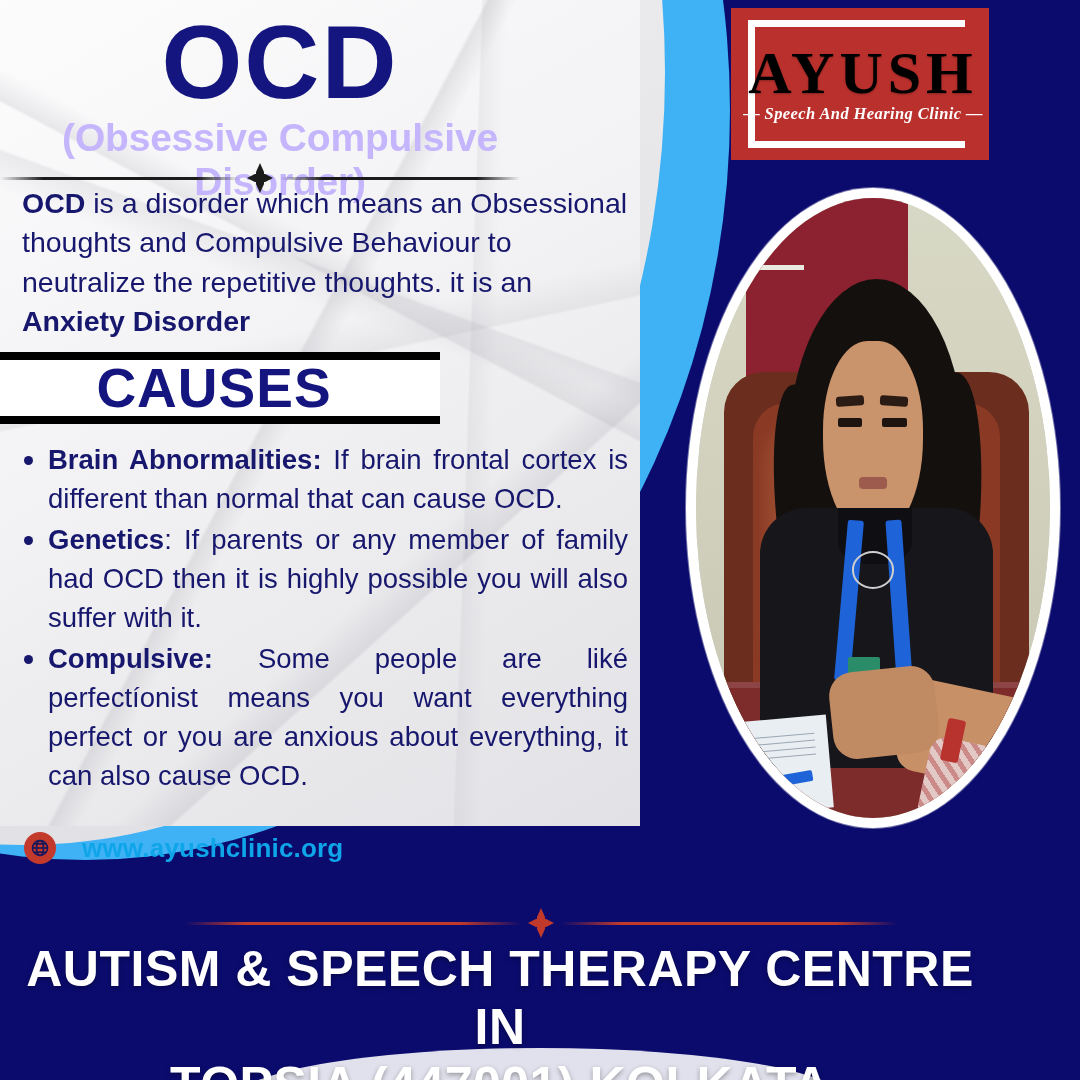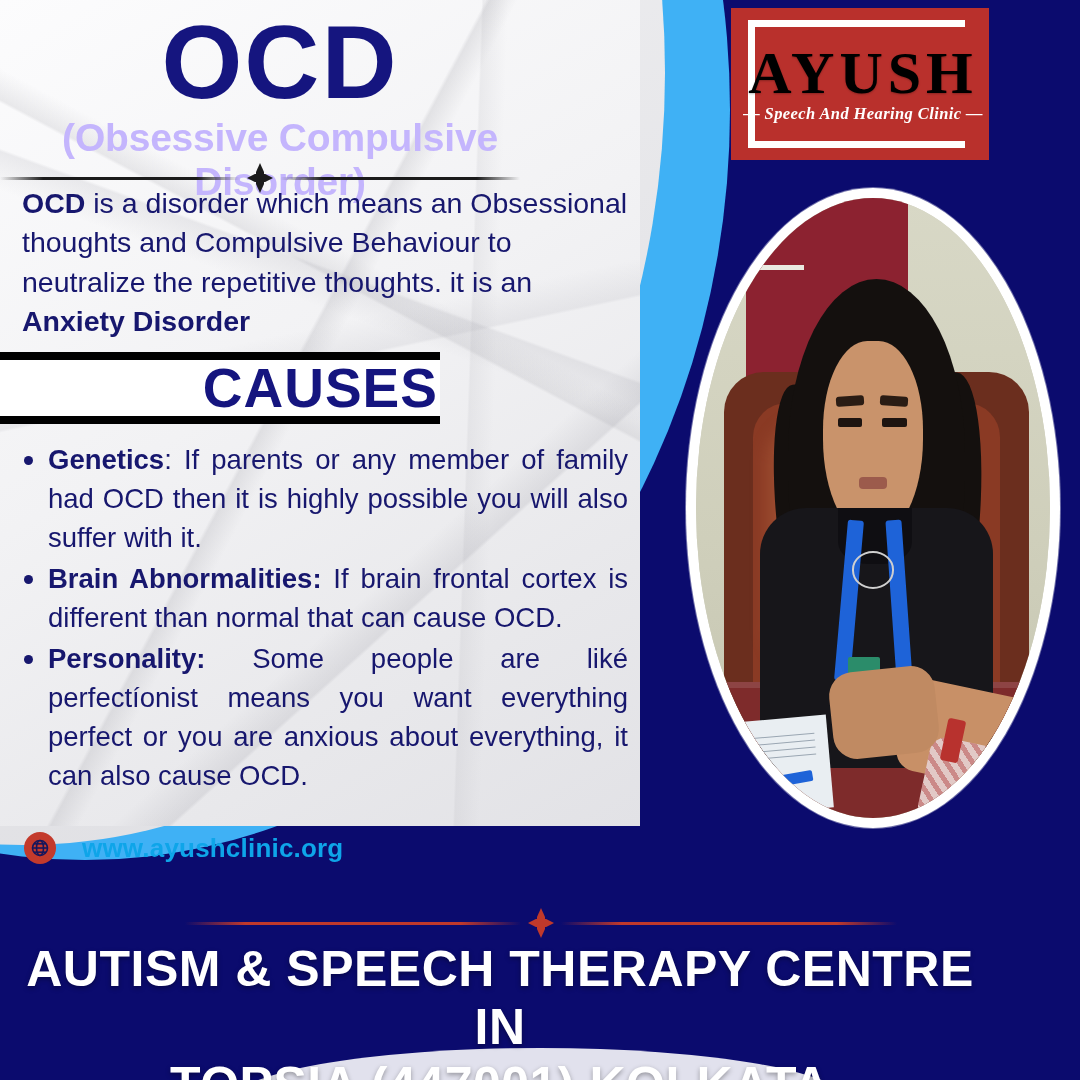--- a/index.html
+++ b/index.html
@@ -122,21 +122,21 @@
   }
   .intro b{font-weight:700;}
 
   
   .causes-band{
     position:absolute;left:0;top:352px;width:440px;height:72px;
     background:#ffffff;display:flex;align-items:center;
     border-top:8px solid #000;border-bottom:8px solid #000;
   }
   .causes-band h2{
-    margin:0;width:100%;text-align:right;padding-right:2px;
+    margin:0;width:100%;text-align:center;padding-right:12px;
     font-size:55px;font-weight:700;color:#15157F;letter-spacing:1px;line-height:1;
   }
 
   
   .bullets{
     position:absolute;left:20px;top:440px;width:608px;
     margin:0;padding:0;list-style:none;
     color:#17176E;font-size:27.5px;line-height:1.42;
   }
   .bullets li{
@@ -244,27 +244,27 @@
   <div class="intro">
     <b>OCD</b><span> is a disorder which means an Obsessional thoughts and Compulsive Behaviour to neutralize the repetitive thoughts. it is an </span><b>Anxiety Disorder</b>
   </div>
 
   <div class="causes-band">
     <h2>CAUSES</h2>
   </div>
 
   <ul class="bullets">
     <li>
+      <b>Brain Abnormalities:</b><span> </span><span>If brain frontal cortex is different than normal that can cause OCD.</span>
+    </li>
+    <li>
       <b>Genetics</b><span>: </span><span>If parents or any member of family had OCD then it is highly possible you will also suffer with it.</span>
     </li>
     <li>
-      <b>Brain Abnormalities:</b><span> </span><span>If brain frontal cortex is different than normal that can cause OCD.</span>
-    </li>
-    <li>
-      <b>Personality:</b><span> </span><span>Some people are liké perfectíonist means you want everything perfect or you are anxious about everything, it can also cause OCD.</span>
+      <b>Compulsive:</b><span> </span><span>Some people are liké perfectíonist means you want everything perfect or you are anxious about everything, it can also cause OCD.</span>
     </li>
   </ul>
 
   <div class="photo">
     <div class="photo-clip">
       <div class="ph-wall"></div>
       <div class="ph-redpanel"></div>
       <div class="ph-chair"></div>
       <div class="ph-chair-in"></div>
       <div class="ph-chair-hl"></div>

